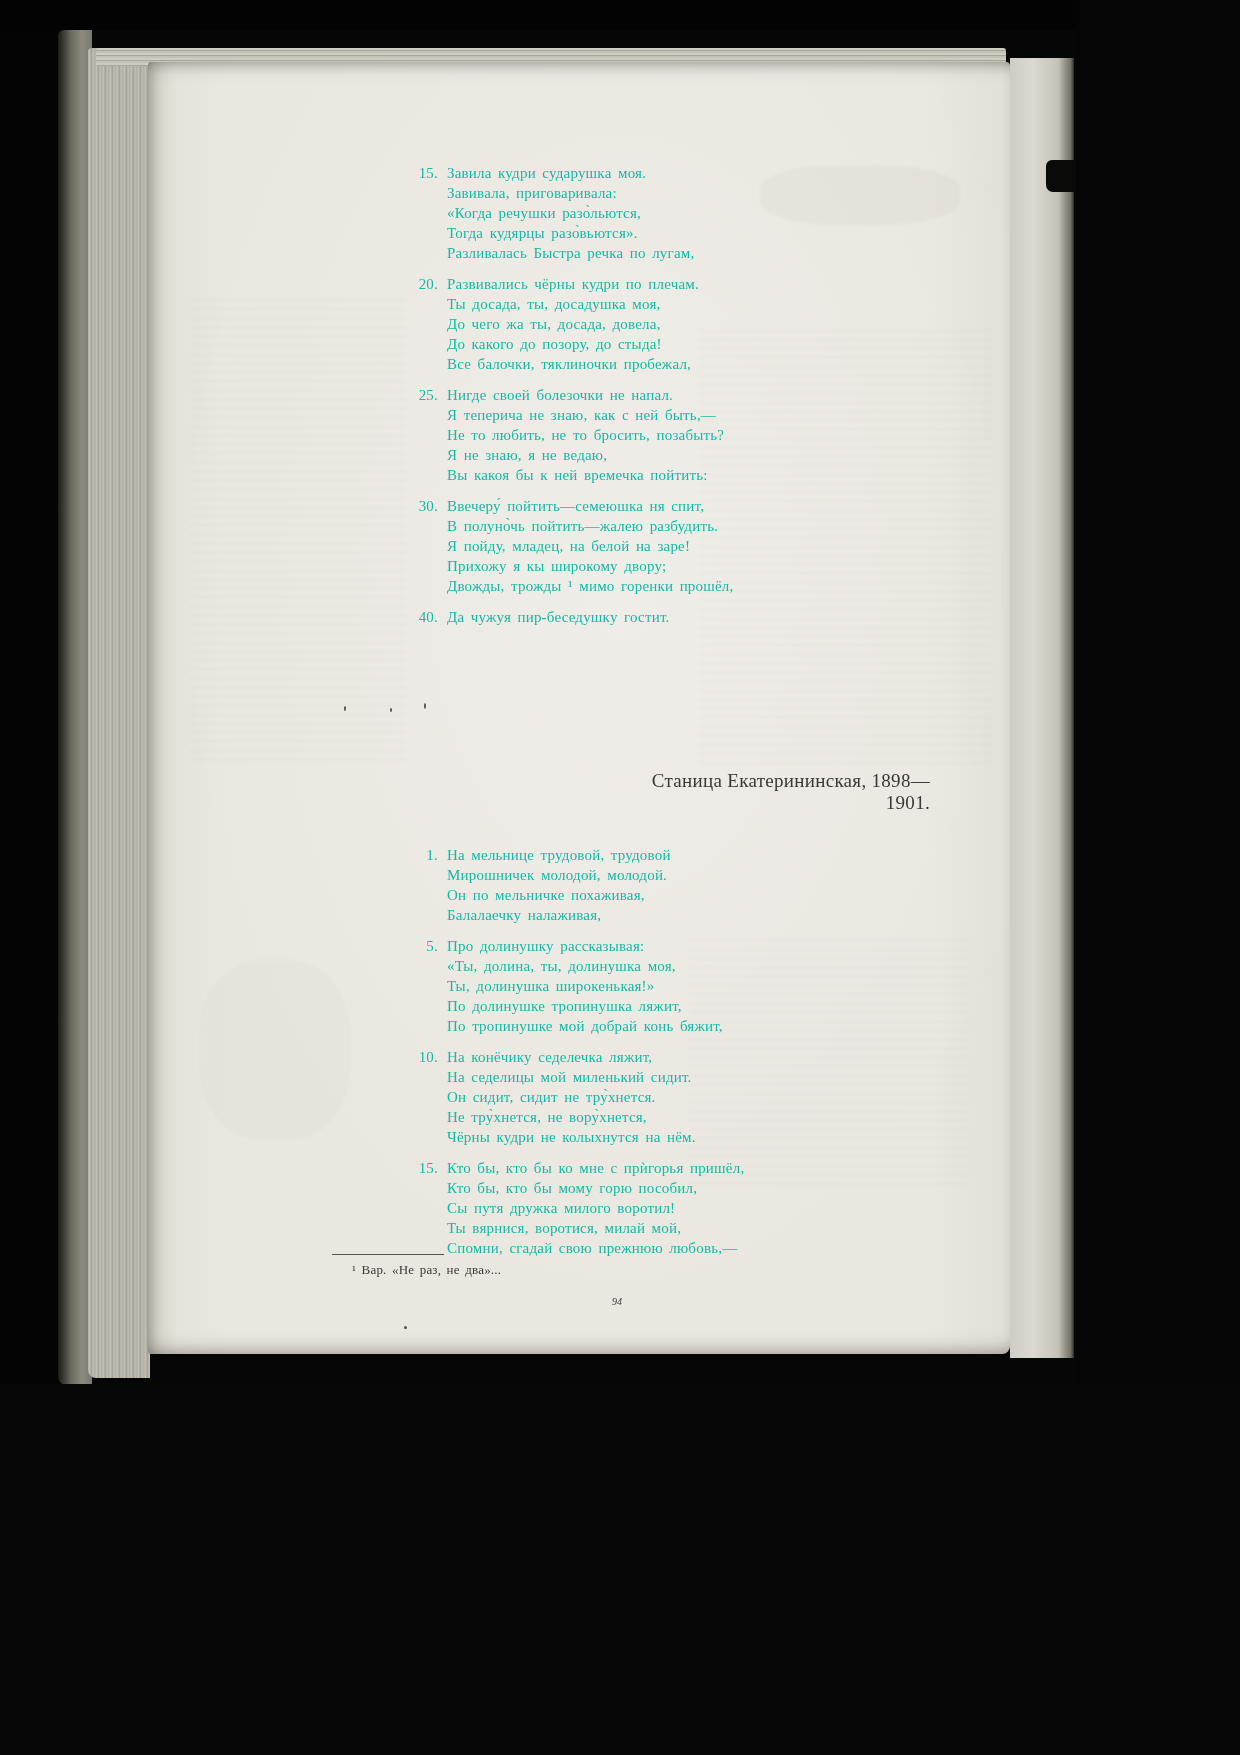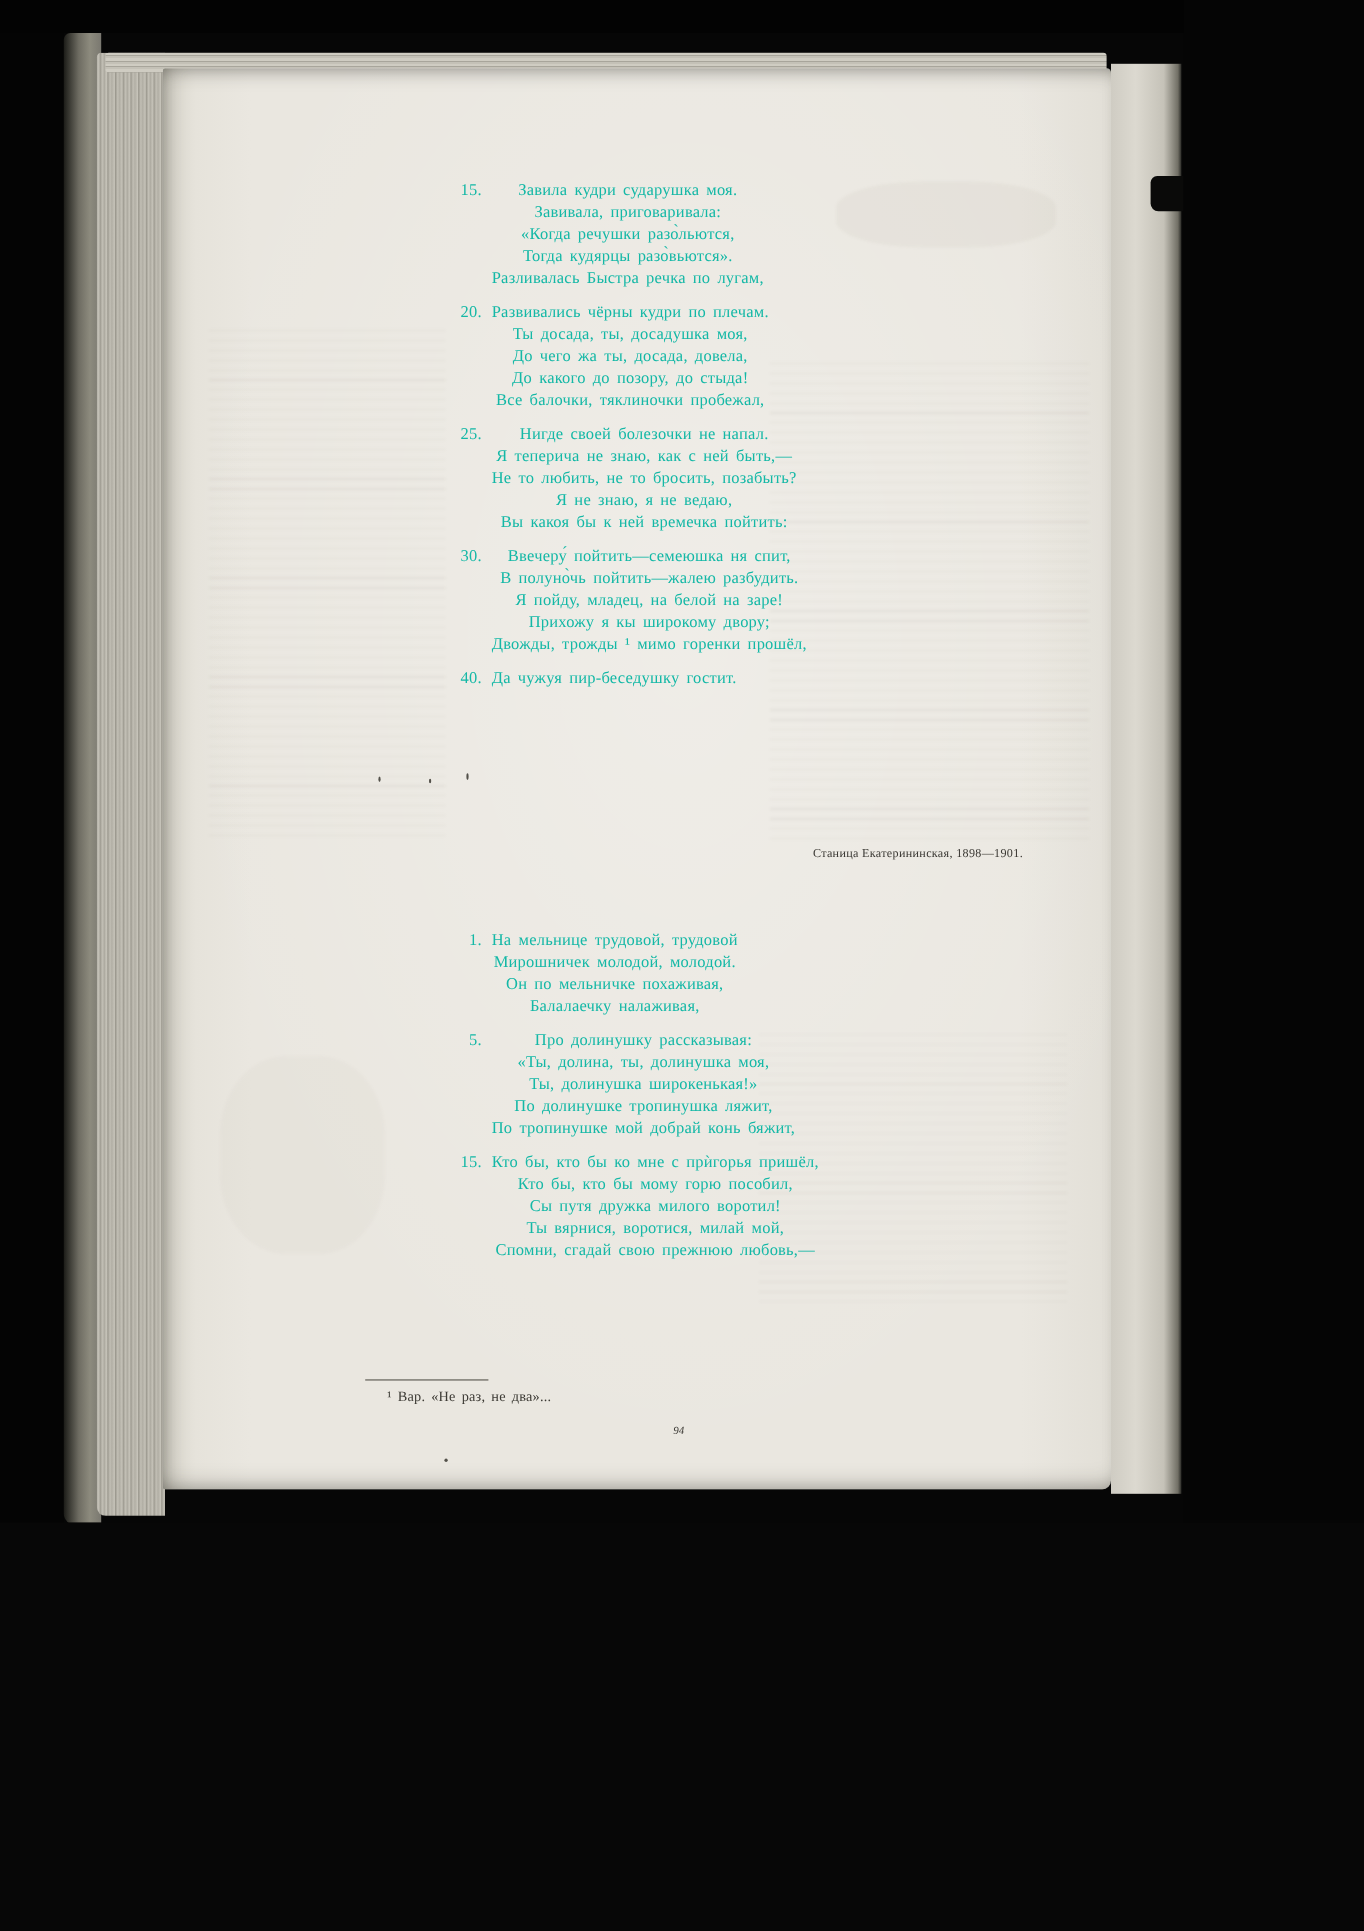--- a/index.html
+++ b/index.html
@@ -72,25 +72,25 @@
   
   .songtext{
     position:absolute;left:400px;
     font-size:15px;line-height:20px;color:#14b8a6;
     letter-spacing:0.2px;word-spacing:2.5px;
   }
   #song1{top:163px;}
   #song2{top:845px;}
   .stanza{display:flex;margin-bottom:11px;}
   .stanza-num{width:38px;min-width:38px;text-align:right;margin-right:9px;}
-  .verse-line{white-space:nowrap;text-align:center;}
+  .verse-line{white-space:nowrap;}
 
   .attribution{
     position:absolute;left:610px;top:770px;width:320px;
-    text-align:right;font-size:11px;color:#3a3833;letter-spacing:0.3px;
+    text-align:right;font-size:19px;color:#3a3833;letter-spacing:0.3px;
   }
   .footnote-rule{
     position:absolute;left:332px;top:1254px;width:112px;height:1px;
     background:#55534b;
   }
   .footnote{
     position:absolute;left:352px;top:1262px;
     font-size:13px;color:#3c3a34;word-spacing:2px;letter-spacing:0.2px;
   }
   .page-number{
@@ -186,20 +186,30 @@
         <div class="stanza-num">5.</div>
         <div class="stanza-lines">
           <div class="verse-line">Про долинушку рассказывая:</div>
           <div class="verse-line">«Ты, долина, ты, долинушка моя,</div>
           <div class="verse-line">Ты, долинушка широкенькая!»</div>
           <div class="verse-line">По долинушке тропинушка ляжит,</div>
           <div class="verse-line">По тропинушке мой добрай конь бяжит,</div>
         </div>
       </div>
       <div class="stanza">
+        <div class="stanza-num">10.</div>
+        <div class="stanza-lines">
+          <div class="verse-line">На конёчику седелечка ляжит,</div>
+          <div class="verse-line">На седелицы мой миленький сидит.</div>
+          <div class="verse-line">Он сидит, сидит не тру̀хнется.</div>
+          <div class="verse-line">Не тру̀хнется, не вору̀хнется,</div>
+          <div class="verse-line">Чёрны кудри не колыхнутся на нём.</div>
+        </div>
+      </div>
+      <div class="stanza">
         <div class="stanza-num">15.</div>
         <div class="stanza-lines">
           <div class="verse-line">Кто бы, кто бы ко мне с прѝгорья пришёл,</div>
           <div class="verse-line">Кто бы, кто бы мому горю пособил,</div>
           <div class="verse-line">Сы путя дружка милого воротил!</div>
           <div class="verse-line">Ты вярнися, воротися, милай мой,</div>
           <div class="verse-line">Спомни, сгадай свою прежнюю любовь,—</div>
         </div>
       </div>
     </div>

